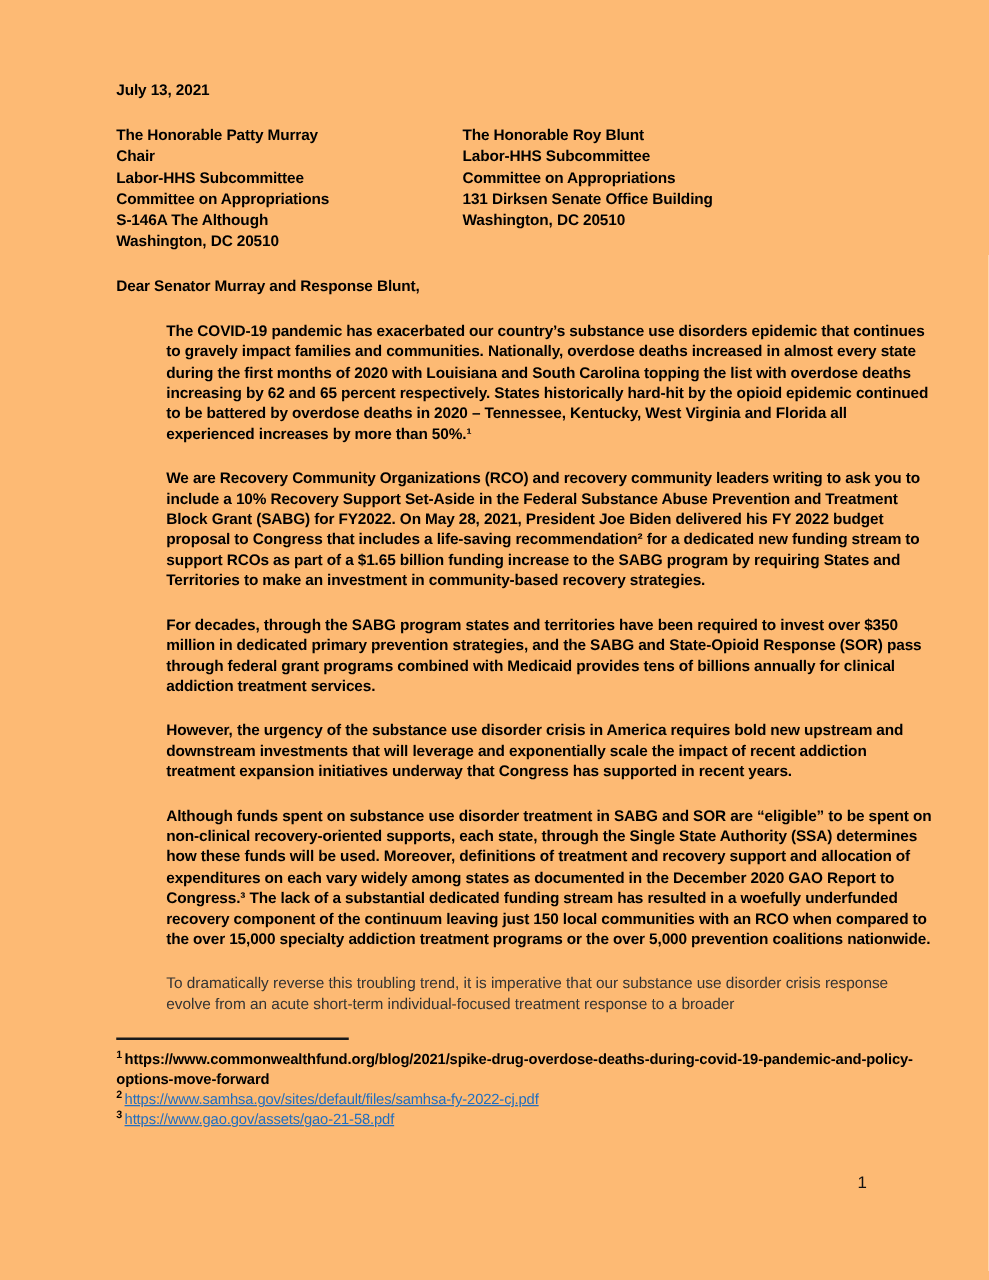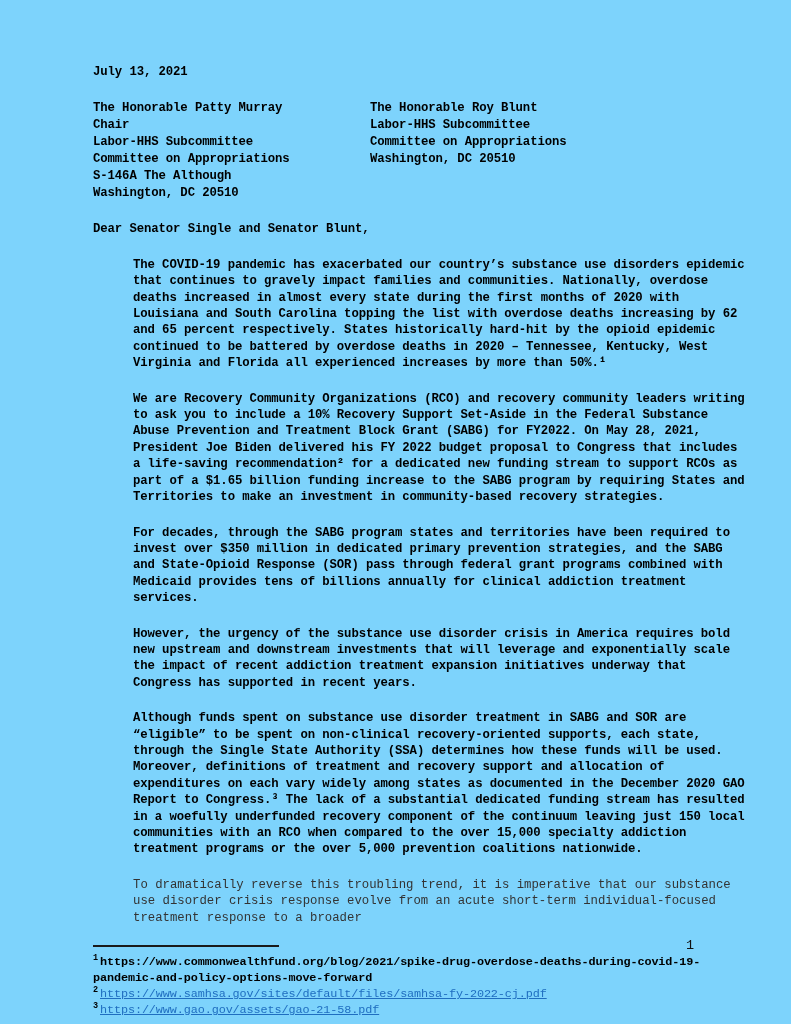--- a/index.html
+++ b/index.html
@@ -8,27 +8,26 @@
     width: 791px;
     height: 1024px;
     position: relative;
     font-family: "Liberation Sans", sans-serif;
     color: #000000;
     overflow: hidden;
   }
   .page {
     position: absolute;
     inset: 0;
-    background: #7dd3fc;
+    background: #fdba74;
     padding: 64px 42px 0 93px;
     font-size: 12.3px;
     line-height: 16.4px;
     font-weight: 700;
     letter-spacing: -0.1px;
-    font-family: Liberation Mono, monospace;
   }
   .date {
     margin-bottom: 20px;
   }
   .addr-block {
     display: flex;
     flex-direction: row;
     margin-bottom: 19px;
   }
   .addr {
@@ -103,25 +102,26 @@
       <div>Chair</div>
       <div>Labor-HHS Subcommittee</div>
       <div>Committee on Appropriations</div>
       <div>S-146A The Although</div>
       <div>Washington, DC 20510</div>
     </div>
     <div class="addr">
       <div>The Honorable Roy Blunt</div>
       <div>Labor-HHS Subcommittee</div>
       <div>Committee on Appropriations</div>
+      <div>131 Dirksen Senate Office Building</div>
       <div>Washington, DC 20510</div>
     </div>
   </div>
 
-  <div class="salutation">Dear Senator Single and Senator Blunt,</div>
+  <div class="salutation">Dear Senator Murray and Response Blunt,</div>
 
   <p class="para">The COVID-19 pandemic has exacerbated our country’s substance use disorders epidemic that continues to gravely impact families and communities. Nationally, overdose deaths increased in almost every state during the first months of 2020 with Louisiana and South Carolina topping the list with overdose deaths increasing by 62 and 65 percent respectively. States historically hard-hit by the opioid epidemic continued to be battered by overdose deaths in 2020 – Tennessee, Kentucky, West Virginia and Florida all experienced increases by more than 50%.¹</p>
   <p class="para">We are Recovery Community Organizations (RCO) and recovery community leaders writing to ask you to include a 10% Recovery Support Set-Aside in the Federal Substance Abuse Prevention and Treatment Block Grant (SABG) for FY2022. On May 28, 2021, President Joe Biden delivered his FY 2022 budget proposal to Congress that includes a life-saving recommendation² for a dedicated new funding stream to support RCOs as part of a $1.65 billion funding increase to the SABG program by requiring States and Territories to make an investment in community-based recovery strategies.</p>
   <p class="para">For decades, through the SABG program states and territories have been required to invest over $350 million in dedicated primary prevention strategies, and the SABG and State-Opioid Response (SOR) pass through federal grant programs combined with Medicaid provides tens of billions annually for clinical addiction treatment services.</p>
   <p class="para">However, the urgency of the substance use disorder crisis in America requires bold new upstream and downstream investments that will leverage and exponentially scale the impact of recent addiction treatment expansion initiatives underway that Congress has supported in recent years.</p>
   <p class="para">Although funds spent on substance use disorder treatment in SABG and SOR are “eligible” to be spent on non-clinical recovery-oriented supports, each state, through the Single State Authority (SSA) determines how these funds will be used. Moreover, definitions of treatment and recovery support and allocation of expenditures on each vary widely among states as documented in the December 2020 GAO Report to Congress.³ The lack of a substantial dedicated funding stream has resulted in a woefully underfunded recovery component of the continuum leaving just 150 local communities with an RCO when compared to the over 15,000 specialty addiction treatment programs or the over 5,000 prevention coalitions nationwide.</p>
   <p class="para light">To dramatically reverse this troubling trend, it is imperative that our substance use disorder crisis response evolve from an acute short-term individual-focused treatment response to a broader</p>
 
   <div class="footnotes">
     <div class="fn-rule"></div>

